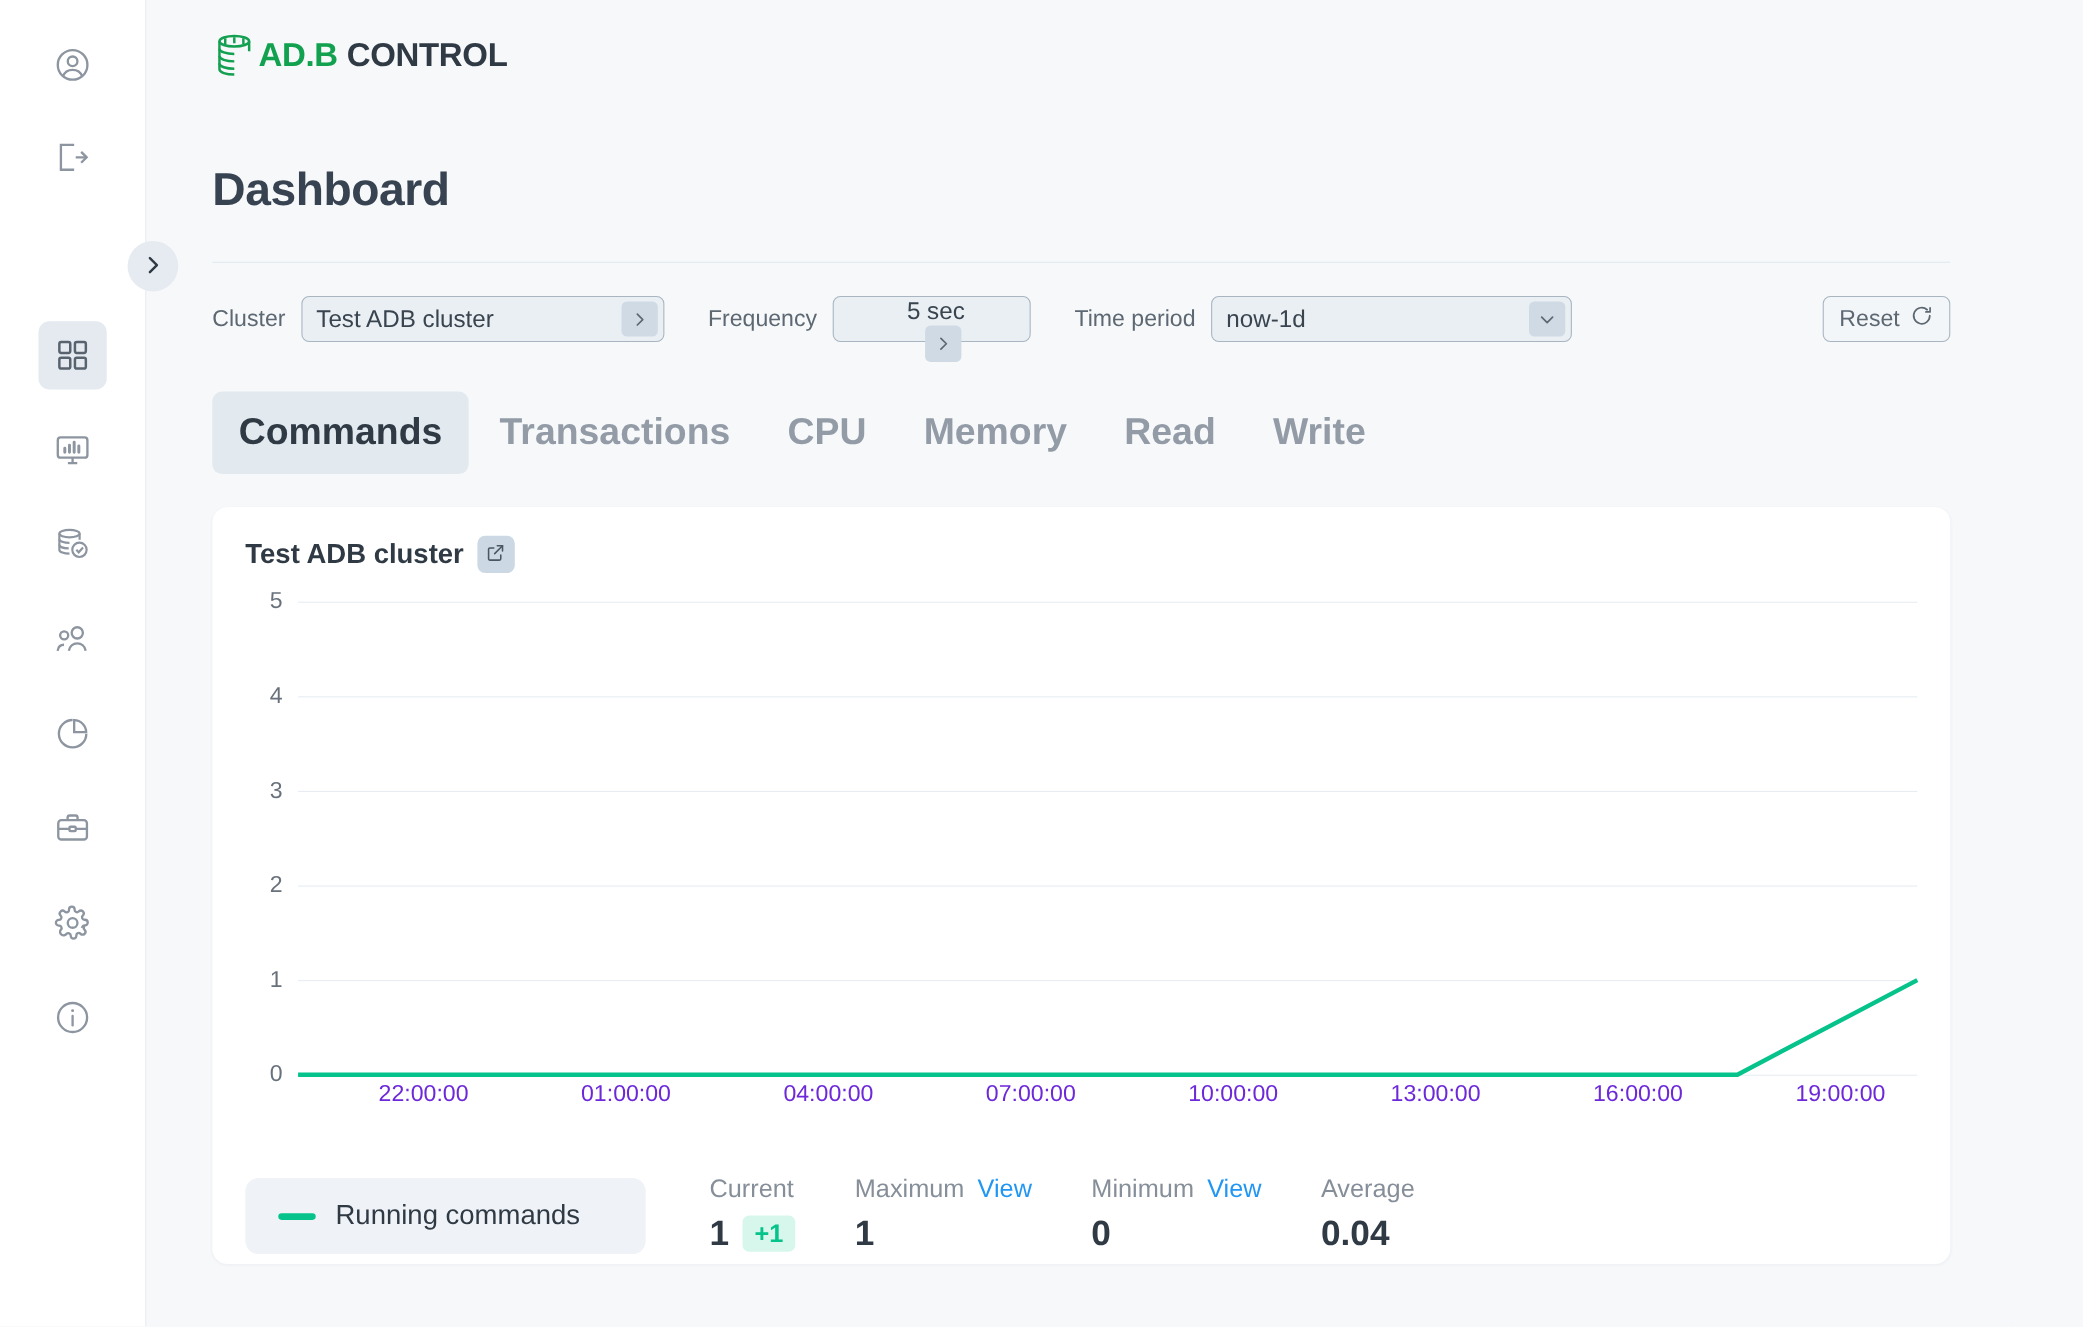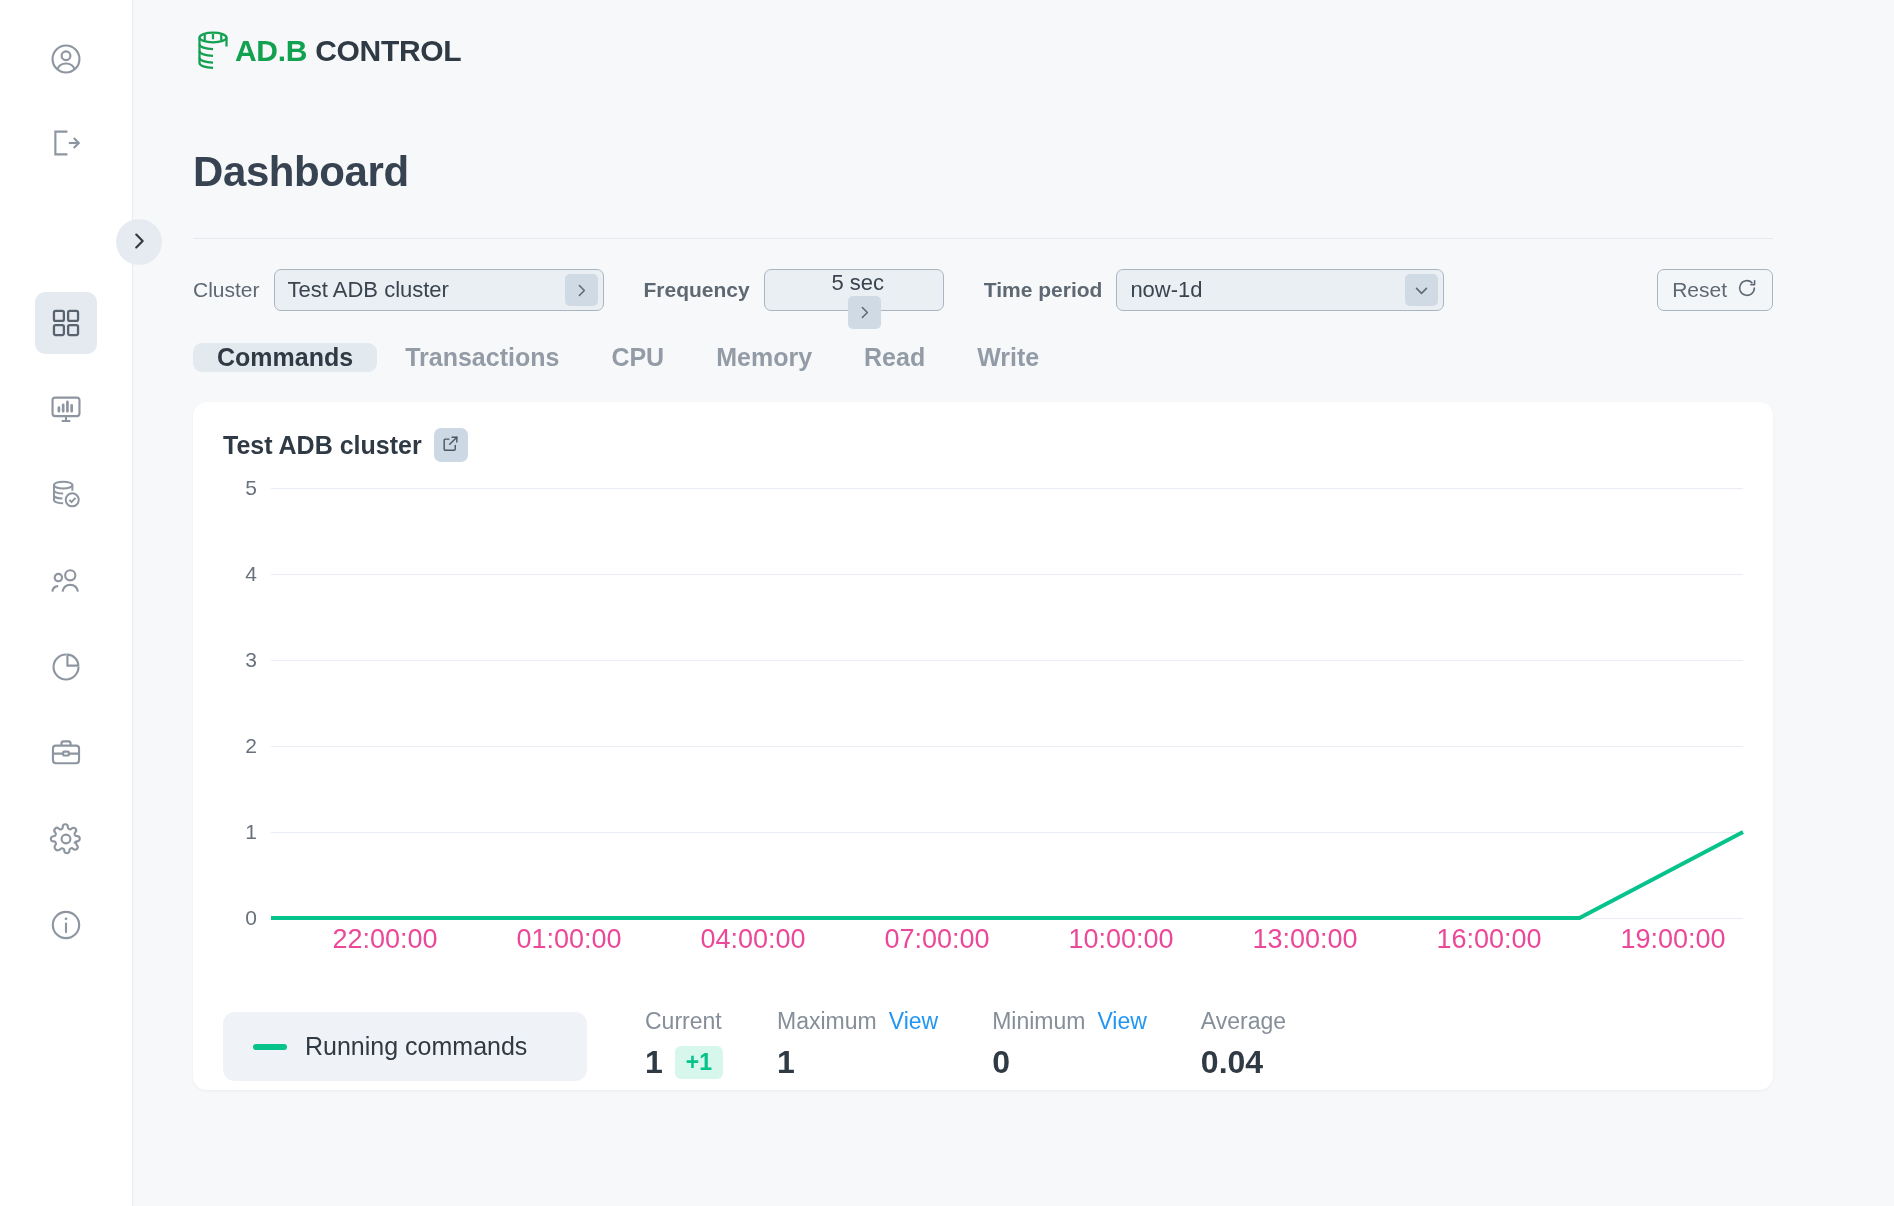--- a/index.html
+++ b/index.html
@@ -85,21 +85,21 @@
   }
 
   .divider { height: 1px; background: #e3e9ef; margin-top: 42px; }
 
   
   .filters {
     display: flex; align-items: center; margin-top: 30px;
     position: relative;
   }
   .filter-label { font-size: 21px; color: #5d6873; margin-right: 14px; }
-  .filter-label.ml { margin-left: 40px; font-weight: bold; }
+  .filter-label.ml { margin-left: 40px; }
 
   .select {
     display: flex; align-items: center; justify-content: space-between;
     background: #eaeff4; border: 1px solid #a9b6c2; border-radius: 7px;
     height: 42px; cursor: pointer; padding: 0 5px 0 13px;
   }
   .select .val { font-size: 22px; color: #39444f; white-space: nowrap; }
   .select .chev {
     width: 33px; height: 32px; border-radius: 5px; background: #cfdae4;
     display: flex; align-items: center; justify-content: center;
@@ -113,24 +113,25 @@
     position: absolute; right: 0;
     display: flex; align-items: center; gap: 9px;
     background: #f3f6f9; border: 1px solid #a9b6c2; border-radius: 7px;
     height: 42px; padding: 0 14px; cursor: pointer;
     font-size: 21px; color: #5d6873;
   }
 
   
   .tabs { display: flex; align-items: center; margin-top: 32px; gap: 4px; }
   .tab {
-    font-size: 25px; color: #939ca6; font-weight: bold;
-    padding: 0 24px; border-radius: 9px; cursor: pointer;
+    font-size: 34px; color: #939ca6; font-weight: bold;
+    padding: 18px 24px; border-radius: 9px; cursor: pointer;
     background: transparent; border: none;
     font-family: "Liberation Sans", sans-serif;
+    margin-top: 13px;
   }
   .tab.active { background: #e2e9ef; color: #2f3a45; }
 
   
   .card {
     margin-top: 30px; background: #ffffff; border-radius: 14px;
     padding: 26px 30px 24px 30px; height: 688px;
     box-shadow: 0 1px 3px rgba(40,60,90,.05);
   }
   .card-head { display: flex; align-items: center; gap: 12px; }
@@ -153,21 +154,21 @@
     position: absolute; left: 48px; right: 0; top: 0; bottom: 0;
   }
   .gridline {
     position: absolute; left: 0; right: 0; height: 1px; background: #e7edf3;
   }
   .gridline.zero { background: #e7edf3; }
   .series-svg { position: absolute; left: 0; top: 0; width: 100%; height: 100%; overflow: visible; }
   .xaxis { position: relative; height: 40px; margin-left: 48px; margin-top: 6px; }
   .xtick {
     position: absolute; transform: translateX(-50%);
-    font-size: 27px; color: #ec4899; white-space: nowrap;
+    font-size: 21px; color: #6d28d9; white-space: nowrap;
   }
 
   
   .stats { display: flex; align-items: flex-end; margin-top: 44px; }
   .legend-pill {
     display: flex; align-items: center; gap: 18px;
     background: #eff2f6; border-radius: 12px;
     padding: 20px 30px; width: 364px; cursor: pointer;
   }
   .legend-dash { width: 34px; height: 6px; border-radius: 3px; background: #05c38a; flex: 0 0 34px; }

